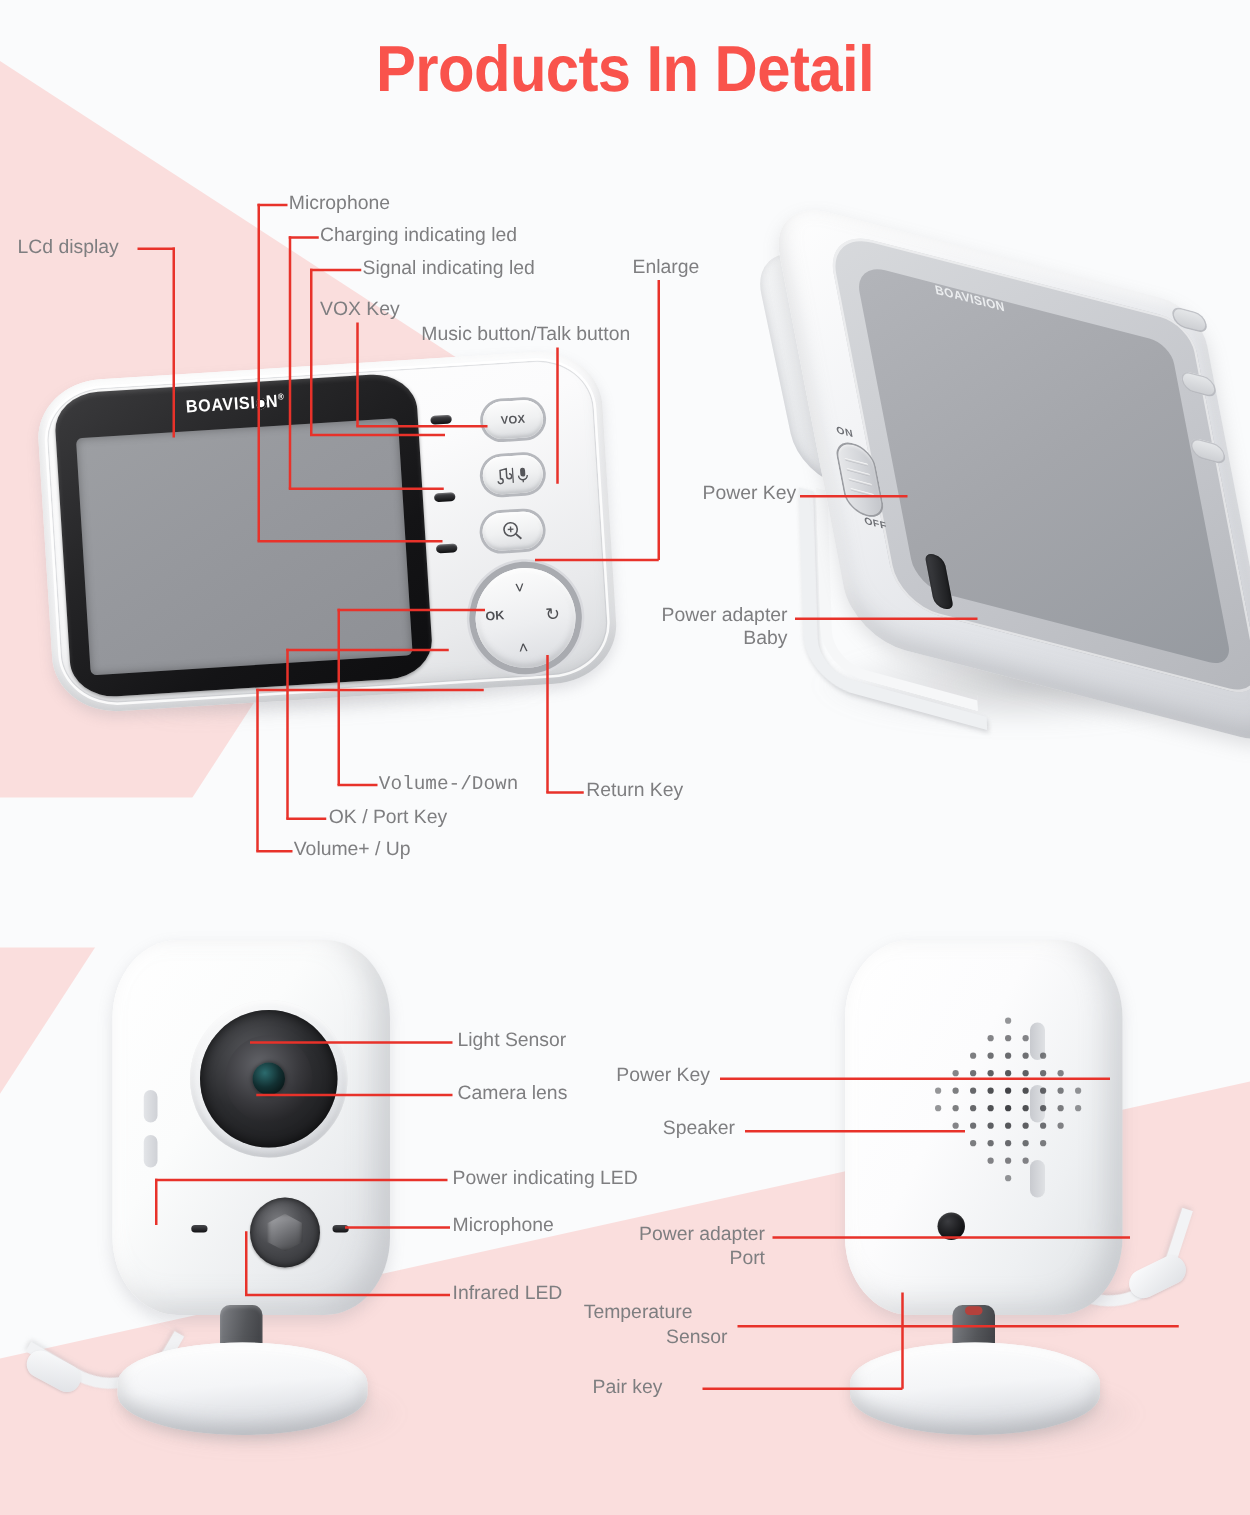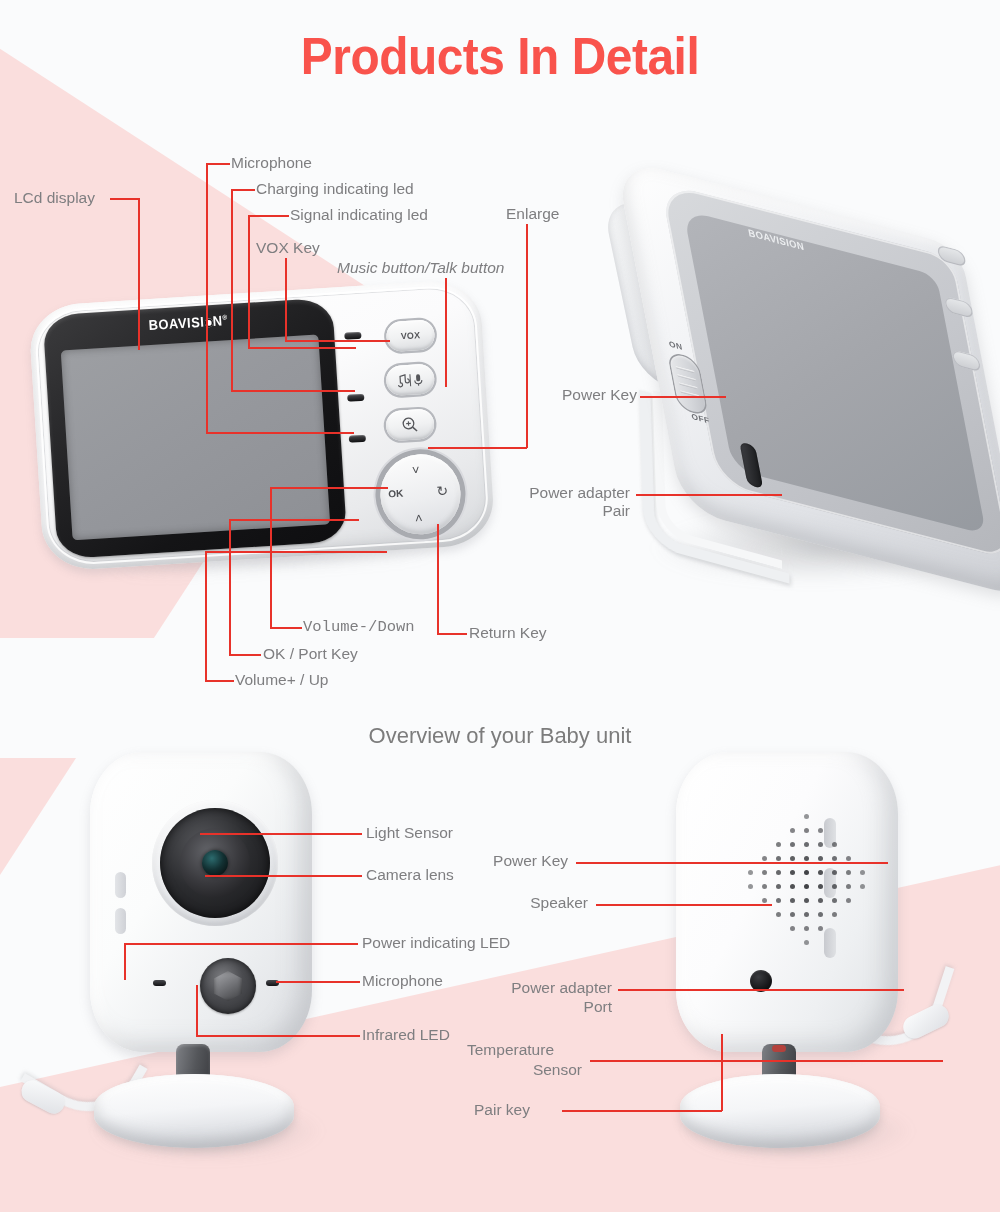--- a/index.html
+++ b/index.html
@@ -430,21 +430,20 @@
 </head>
 <body>
 
 <div id="stage">
 
   <div class="band band-top"></div>
   <div class="band band-mask-white"></div>
   <div class="band band-bottom"></div>
 
   <div class="page-title">Products In Detail</div>
-  <div class="sub-title sub-baby">Overview of your Baby unit</div>
 
   <div id="parent-front">
     <div class="pf-shadow"></div>
     <div class="pf-body"></div>
     <div class="pf-rim"></div>
 
     <div class="pf-bezel">
       <div class="pf-logo">BOAVISI<span class="o-mark"></span>N<sup>®</sup></div>
       <div class="pf-screen"></div>
     </div>
@@ -618,21 +617,21 @@
 
   <div class="lbl" style="left:290px; top:205px;">Signal indicating led</div>
   <div class="ln lh" style="left:248px; top:215px; width:41px;"></div>
   <div class="ln lv" style="left:248px; top:215px; height:133px;"></div>
   <div class="ln lh" style="left:248px; top:347px; width:108px;"></div>
 
   <div class="lbl" style="left:256px; top:238px;">VOX Key</div>
   <div class="ln lv" style="left:285px; top:258px; height:83px;"></div>
   <div class="ln lh" style="left:285px; top:340px; width:105px;"></div>
 
-  <div class="lbl" style="left:337px; top:258px;font-style:italic;">Music button/Talk button</div>
+  <div class="lbl" style="left:337px; top:258px;">Music button/Talk button</div>
   <div class="ln lv" style="left:445px; top:278px; height:109px;"></div>
 
   <div class="lbl" style="left:506px; top:204px;">Enlarge</div>
   <div class="ln lv" style="left:526px; top:224px; height:224px;"></div>
   <div class="ln lh" style="left:428px; top:447px; width:99px;"></div>
 
   <div class="lbl" style="left:303px; top:617px;font-family:Liberation Mono, monospace;">Volume-/Down</div>
   <div class="ln lh" style="left:270px; top:627px; width:32px;"></div>
   <div class="ln lv" style="left:270px; top:487px; height:141px;"></div>
   <div class="ln lh" style="left:270px; top:487px; width:118px;"></div>
@@ -648,21 +647,21 @@
   <div class="ln lh" style="left:205px; top:551px; width:182px;"></div>
 
   <div class="lbl" style="left:469px; top:623px;">Return Key</div>
   <div class="ln lh" style="left:437px; top:633px; width:30px;"></div>
   <div class="ln lv" style="left:437px; top:524px; height:110px;"></div>
 
   <div class="lbl" style="left:562px; top:385px;">Power Key</div>
   <div class="ln lh" style="left:640px; top:396px; width:86px;"></div>
 
   <div class="lbl r" style="left:448px; top:483px; width:182px;">Power adapter</div>
-  <div class="lbl r" style="left:448px; top:501px; width:182px;">Pair</div>
+  <div class="lbl r" style="left:448px; top:501px; width:182px;">Baby</div>
   <div class="ln lh" style="left:636px; top:494px; width:146px;"></div>
 
   <div class="lbl" style="left:366px; top:823px;">Light Sensor</div>
   <div class="ln lh" style="left:200px; top:833px; width:162px;"></div>
 
   <div class="lbl" style="left:366px; top:865px;">Camera lens</div>
   <div class="ln lh" style="left:205px; top:875px; width:157px;"></div>
 
   <div class="lbl" style="left:362px; top:933px;">Power indicating LED</div>
   <div class="ln lh" style="left:124px; top:943px; width:234px;"></div>

